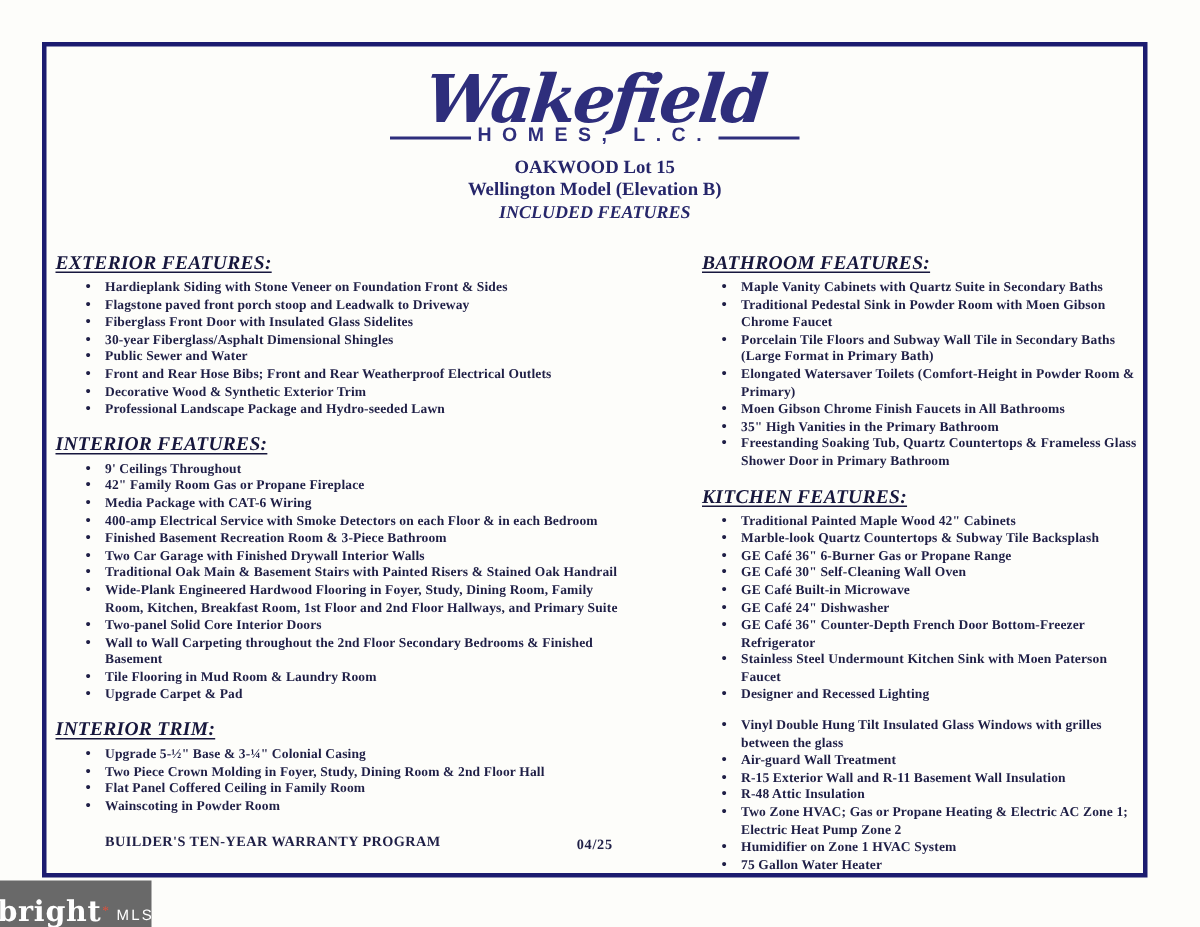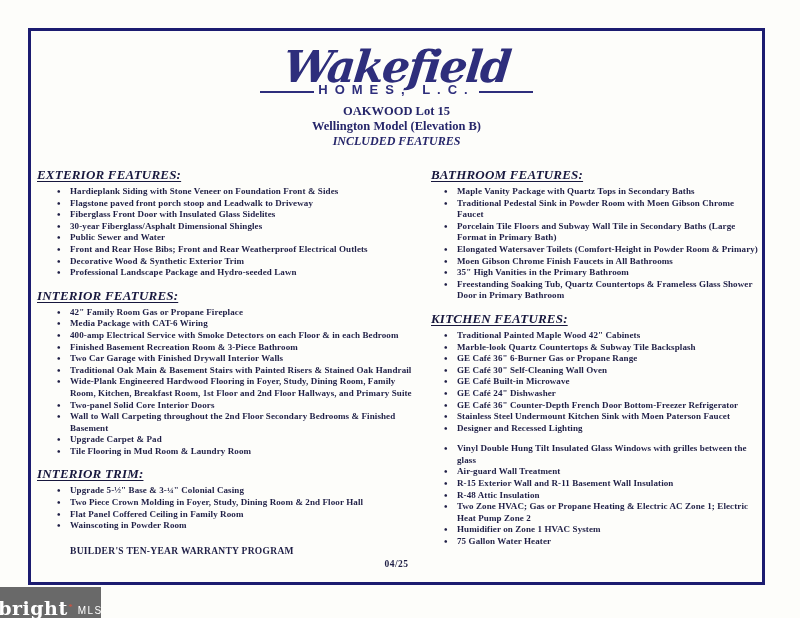--- a/index.html
+++ b/index.html
@@ -30,21 +30,21 @@
     font-size:13px;font-weight:bold;letter-spacing:7px;color:#2e2e7c;
     padding:0 4px;
   }
   .rule{width:54px;border-top:2.5px solid #2e2e7c;margin-bottom:4px;}
   .title-block{margin-top:7px;color:#26266a;}
   .title-line{font-size:12.5px;font-weight:bold;line-height:15px;}
   .title-sub{font-size:12px;font-weight:bold;font-style:italic;line-height:15px;}
   
   .cols{position:absolute;top:136px;left:6px;right:3px;display:flex;gap:18px;color:#1f1f46;}
   .col-left{width:376px;flex:none;}
-  .col-right{flex:1;min-width:0;}
+  .col-right{flex:1;min-width:0;margin-left:37px;}
   .sec{margin-bottom:9px;}
   .sec-title{
     font-size:13px;font-weight:bold;font-style:italic;
     text-decoration:underline;text-underline-offset:2px;
     letter-spacing:0.2px;margin-bottom:3px;color:#17173d;
   }
   ul.features{margin:0;padding:0;list-style:none;}
   ul.features li{
     position:relative;font-size:9px;font-weight:bold;line-height:11.6px;
     padding-left:33px;letter-spacing:0.1px;
@@ -111,50 +111,51 @@
             <li>30-year Fiberglass/Asphalt Dimensional Shingles</li>
             <li>Public Sewer and Water</li>
             <li>Front and Rear Hose Bibs; Front and Rear Weatherproof Electrical Outlets</li>
             <li>Decorative Wood &amp; Synthetic Exterior Trim</li>
             <li>Professional Landscape Package and Hydro-seeded Lawn</li>
           </ul>
       </div>
       <div class="sec">
         <div class="sec-title">INTERIOR FEATURES:</div>
         <ul class="features">
+            <li>9' Ceilings Throughout</li>
             <li>42" Family Room Gas or Propane Fireplace</li>
             <li>Media Package with CAT-6 Wiring</li>
             <li>400-amp Electrical Service with Smoke Detectors on each Floor &amp; in each Bedroom</li>
             <li>Finished Basement Recreation Room &amp; 3-Piece Bathroom</li>
             <li>Two Car Garage with Finished Drywall Interior Walls</li>
             <li>Traditional Oak Main &amp; Basement Stairs with Painted Risers &amp; Stained Oak Handrail</li>
             <li>Wide-Plank Engineered Hardwood Flooring in Foyer, Study, Dining Room, Family Room, Kitchen, Breakfast Room, 1st Floor and 2nd Floor Hallways, and Primary Suite</li>
             <li>Two-panel Solid Core Interior Doors</li>
             <li>Wall to Wall Carpeting throughout the 2nd Floor Secondary Bedrooms &amp; Finished Basement</li>
+            <li>Tile Flooring in Mud Room &amp; Laundry Room</li>
             <li>Upgrade Carpet &amp; Pad</li>
-            <li>Tile Flooring in Mud Room &amp; Laundry Room</li>
           </ul>
       </div>
       <div class="sec">
         <div class="sec-title">INTERIOR TRIM:</div>
         <ul class="features">
             <li>Upgrade 5-½" Base &amp; 3-¼" Colonial Casing</li>
             <li>Two Piece Crown Molding in Foyer, Study, Dining Room &amp; 2nd Floor Hall</li>
             <li>Flat Panel Coffered Ceiling in Family Room</li>
             <li>Wainscoting in Powder Room</li>
           </ul>
       </div>
       <div class="warranty">BUILDER'S TEN-YEAR WARRANTY PROGRAM</div>
     </div>
 
     <div class="col-right">
       <div class="sec">
         <div class="sec-title">BATHROOM FEATURES:</div>
         <ul class="features">
-            <li>Maple Vanity Package with Quartz Tops in Secondary Baths</li>
+            <li>Maple Vanity Cabinets with Quartz Suite in Secondary Baths</li>
             <li>Traditional Pedestal Sink in Powder Room with Moen Gibson Chrome Faucet</li>
             <li>Porcelain Tile Floors and Subway Wall Tile in Secondary Baths (Large Format in Primary Bath)</li>
             <li>Elongated Watersaver Toilets (Comfort-Height in Powder Room &amp; Primary)</li>
             <li>Moen Gibson Chrome Finish Faucets in All Bathrooms</li>
             <li>35" High Vanities in the Primary Bathroom</li>
             <li>Freestanding Soaking Tub, Quartz Countertops &amp; Frameless Glass Shower Door in Primary Bathroom</li>
           </ul>
       </div>
       <div class="sec">
         <div class="sec-title">KITCHEN FEATURES:</div>

